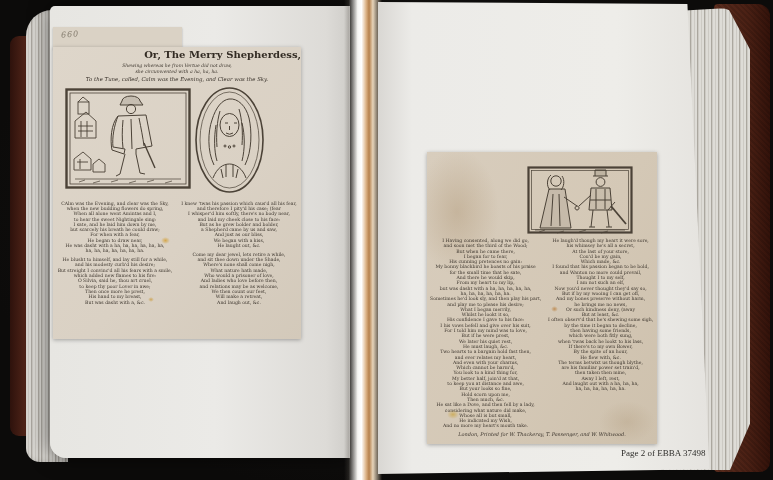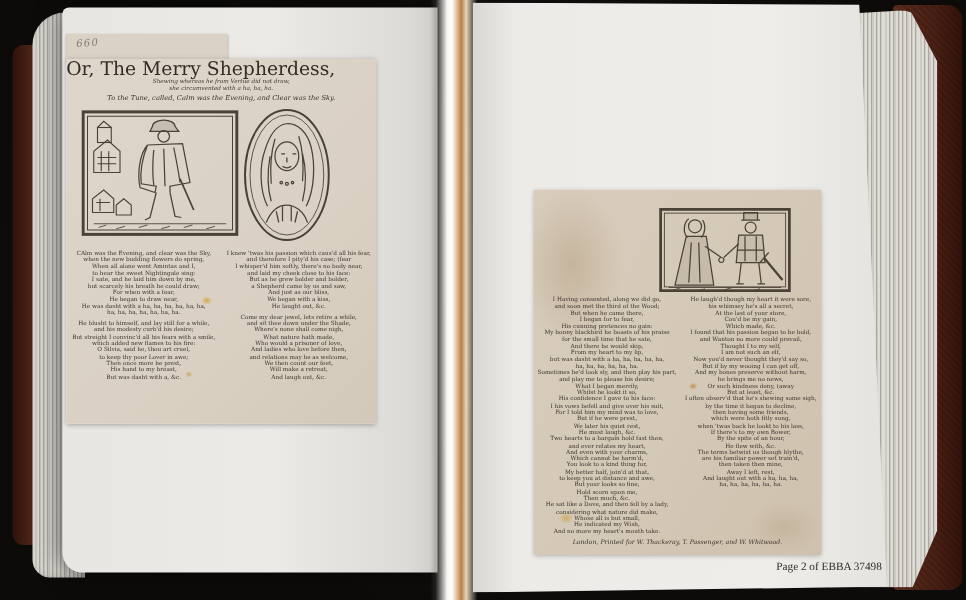--- a/index.html
+++ b/index.html
@@ -37,21 +37,21 @@
   .sheet-left{left:3px;top:21px;width:248px;height:312px;}
   .slip{position:absolute;left:0;top:0;width:129px;height:22px;background:#dad2c5;
       box-shadow:0 1px 2px rgba(0,0,0,.25);}
   .handnote{position:absolute;left:8px;top:3px;font:italic 8px/10px "DejaVu Serif",serif;
       color:#837b6d;transform:rotate(-4deg);letter-spacing:1px;}
   .sheet-main{position:absolute;left:0;top:20px;width:248px;height:292px;
       background:linear-gradient(135deg,#ded6ca 0%,#dad1c4 60%,#d3c9ba 100%);
       box-shadow:0 1px 4px rgba(0,0,0,.3);}
   .btitle{margin-top:5px;text-align:center;font-size:21px;line-height:21px;font-weight:bold;
       color:#2a241d;letter-spacing:.4px;}
-  .bsub{margin-top:2px;text-align:left;font-size:15px;line-height:12px;font-weight:normal;color:#332c24;}
+  .bsub{margin-top:2px;text-align:right;font-size:10px;line-height:12px;font-weight:bold;color:#332c24;}
   .epi{margin-top:2px;text-align:center;font-style:italic;}
   .epi .tline{font-size:4.6px;line-height:5.6px;}
   .tune{margin-top:2px;text-align:center;font-style:italic;font-size:5.4px;line-height:6.5px;color:#38312a;}
   .cuts{position:relative;height:112px;margin-top:2px;}
   .cut1{position:absolute;left:12px;top:3px;}
   .cut2{position:absolute;left:140px;top:0px;}
   .cols{display:flex;gap:6px;padding:0 3px;margin-top:4px;}
   .col{flex:1;text-align:center;}
   .tline{font-size:4.6px;line-height:5.3px;white-space:nowrap;color:#3b342c;}
   .tline.blank{height:3.5px;line-height:3.5px;}

